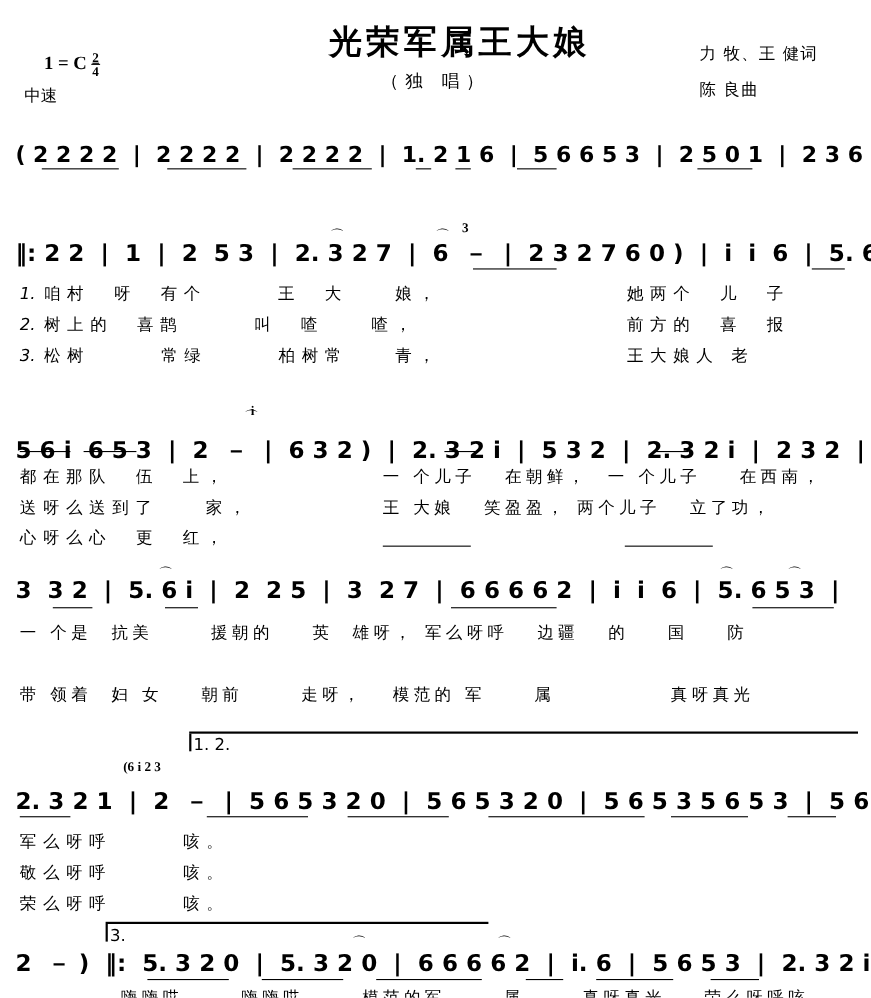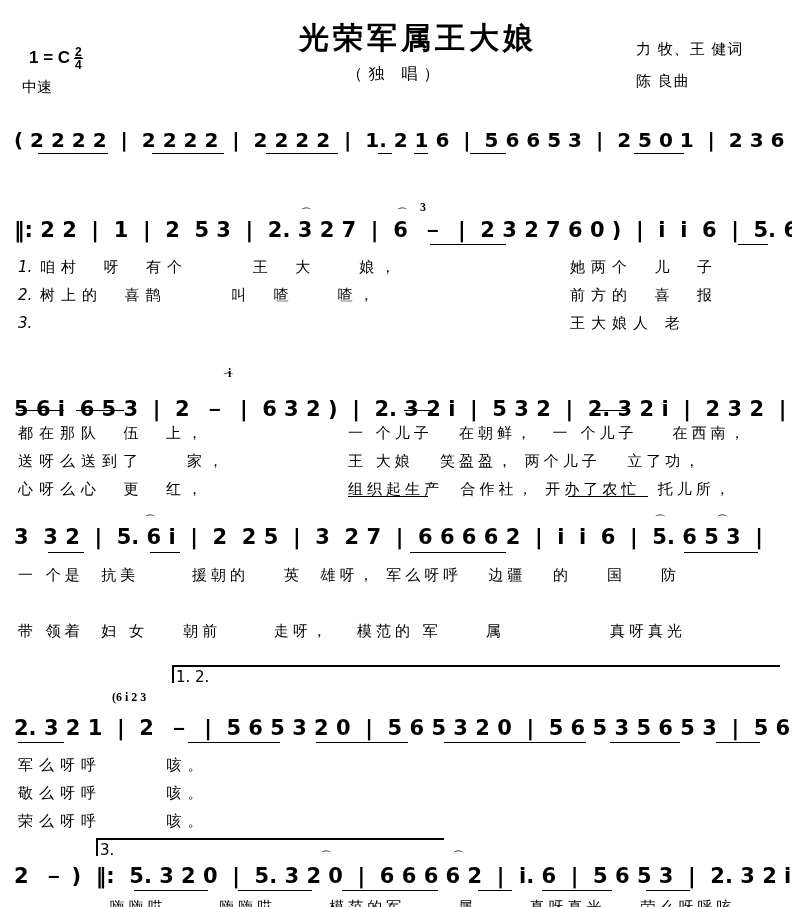--- a/index.html
+++ b/index.html
@@ -16,22 +16,22 @@
     font-size:30px;font-weight:bold;letter-spacing:4px;
     font-family:Liberation Mono, monospace;
     margin-left:22px;
   }
   .subtitle{
     position:absolute;top:64px;left:0;width:792px;text-align:center;
     font-size:16px;letter-spacing:6px;
     font-family:"DejaVu Sans","Liberation Sans",sans-serif;
   }
   .key-sig{
-    position:absolute;top:46px;left:29px;font-size:17px;font-weight:bold;
-    font-family:Liberation Sans, sans-serif;
+    position:absolute;top:46px;left:40px;font-size:17px;font-weight:bold;
+    font-family:Liberation Serif, serif;
   }
   .key-sig .frac{display:inline-block;vertical-align:middle;margin-left:4px;font-size:12px;line-height:1;text-align:center;}
   .key-sig .frac u{display:block;border-bottom:1px solid #000;padding:0 1px;}
   .key-sig .frac b{display:block;padding:0 1px;font-weight:bold;}
   .tempo{
     position:absolute;top:78px;left:22px;font-size:15px;
     font-family:"DejaVu Sans","Liberation Sans",sans-serif;
   }
   .credit{
     position:absolute;font-size:15px;
@@ -96,36 +96,36 @@
 
   <div class="lyric num" style="top:258px;left:18px;"><span>1.</span></div>
   <div class="lyric" style="top:258px;left:40px;letter-spacing:6px;">咱村  呀  有个      王  大    娘，</div>
   <div class="lyric" style="top:258px;left:570px;letter-spacing:6px;">她两个  儿  子</div>
 
   <div class="lyric num" style="top:286px;left:18px;"><span>2.</span></div>
   <div class="lyric" style="top:286px;left:40px;letter-spacing:6px;">树上的  喜鹊      叫  喳    喳，</div>
   <div class="lyric" style="top:286px;left:570px;letter-spacing:6px;">前方的  喜  报</div>
 
   <div class="lyric num" style="top:314px;left:18px;"><span>3.</span></div>
+  <div class="lyric" style="top:314px;left:40px;letter-spacing:6px;">松树      常绿      柏树常    青，</div>
   <div class="lyric" style="top:314px;left:570px;letter-spacing:6px;">王大娘人 老</div>
 
   <div class="slur" style="top:370px;left:222px;">⌒</div>
   <div class="tiny" style="position:absolute;top:366px;left:228px;">i</div>
   <div class="notes" style="top:382px;left:14px;margin-top:13px;">5 6 i  6 5 3  |  2  －  |  6 3 2 )  |  2. 3 2 i  |  5 3 2  |  2. 3 2 i  |  2 3 2  |</div>
   <div class="lyric-underline" style="top:410px;left:18px;width:46px;"></div>
   <div class="lyric-underline" style="top:410px;left:76px;width:48px;"></div>
   <div class="lyric-underline" style="top:410px;left:404px;width:30px;"></div>
   <div class="lyric-underline" style="top:410px;left:596px;width:30px;"></div>
 
   <div class="lyric" style="top:424px;left:18px;letter-spacing:6px;">都在那队  伍  上，</div>
   <div class="lyric" style="top:424px;left:348px;letter-spacing:4px;">一 个儿子   在朝鲜，  一 个儿子    在西南，</div>
   <div class="lyric" style="top:452px;left:18px;letter-spacing:6px;">送呀么送到了    家，</div>
   <div class="lyric" style="top:452px;left:348px;letter-spacing:4px;">王 大娘   笑盈盈， 两个儿子   立了功，</div>
   <div class="lyric" style="top:480px;left:18px;letter-spacing:6px;">心呀么心  更  红，</div>
-  <div class="lyric" style="top:480px;left:348px;letter-spacing:4px;">组织起生产  合作社， 开办了农忙  托儿所，</div>
   <div class="lyric-underline" style="top:496px;left:348px;width:80px;"></div>
   <div class="lyric-underline" style="top:496px;left:568px;width:80px;"></div>
 
   <div class="slur" style="top:512px;left:144px;">⌒</div>
   <div class="slur" style="top:512px;left:654px;">⌒</div>
   <div class="slur" style="top:512px;left:716px;">⌒</div>
   <div class="notes" style="top:525px;left:14px;">3  3 2  |  5. 6 i  |  2  2 5  |  3  2 7  |  6 6 6 6 2  |  i  i  6  |  5. 6 5 3  |</div>
   <div class="lyric-underline" style="top:552px;left:48px;width:36px;"></div>
   <div class="lyric-underline" style="top:552px;left:150px;width:30px;"></div>
   <div class="lyric-underline" style="top:552px;left:410px;width:96px;"></div>

